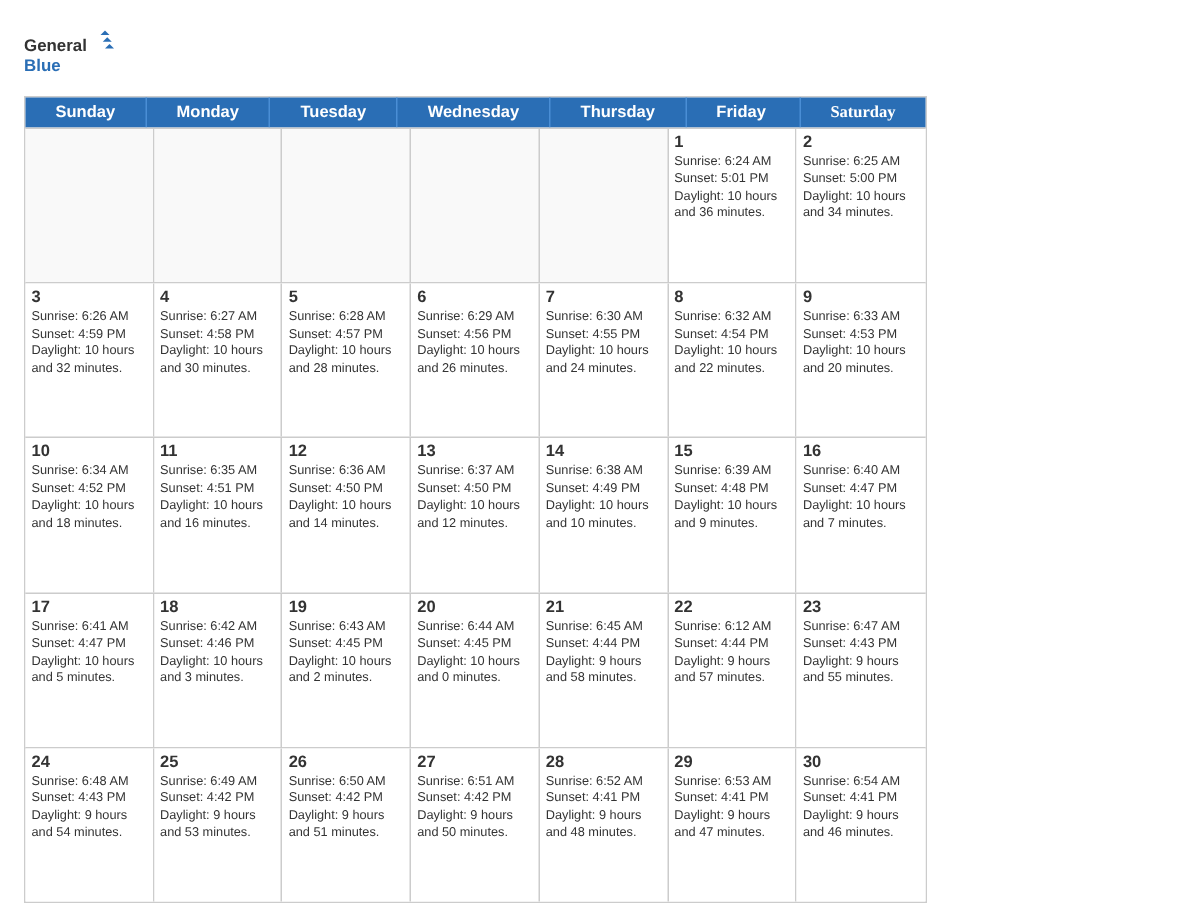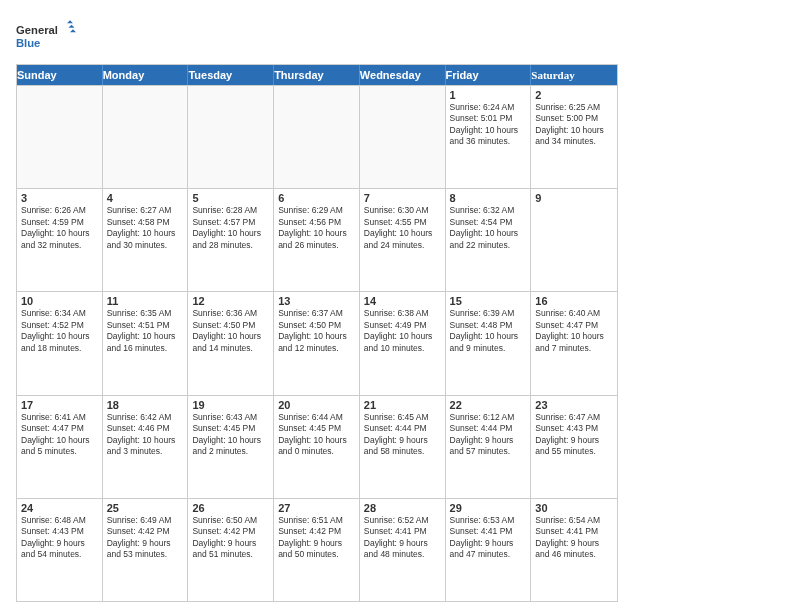--- a/index.html
+++ b/index.html
@@ -48,21 +48,21 @@
     }
     .cal-header-row {
       display: grid;
       grid-template-columns: repeat(7, 1fr);
       background: #2a6eb5;
     }
     .cal-header-cell {
       color: #fff;
       font-size: 11px;
       font-weight: bold;
-      padding: 4px 0;
+      padding: 4px 20px;
       text-align: left;
       border-right: 1px solid #4a8ed5;
     }
     .cal-header-cell:last-child { border-right: none; font-family: Liberation Serif, serif; }
     .cal-body {
       flex: 1;
       display: flex;
       flex-direction: column;
     }
     .cal-week {
@@ -113,22 +113,22 @@
       <div class="month-title"></div>
       <div class="location"></div>
     </div>
   </div>
 
   <div class="calendar">
     <div class="cal-header-row">
     <div class="cal-header-cell">Sunday</div>
         <div class="cal-header-cell">Monday</div>
         <div class="cal-header-cell">Tuesday</div>
+        <div class="cal-header-cell">Wednesday</div>
         <div class="cal-header-cell">Thursday</div>
-        <div class="cal-header-cell">Wednesday</div>
         <div class="cal-header-cell">Friday</div>
         <div class="cal-header-cell">Saturday</div>
       </div>
     <div class="cal-body">
     <div class="cal-week">
           <div class="cal-cell empty"></div>
           <div class="cal-cell empty"></div>
           <div class="cal-cell empty"></div>
           <div class="cal-cell empty"></div>
           <div class="cal-cell empty"></div>
@@ -177,20 +177,23 @@
 Daylight: 10 hours and 24 minutes.</div>
           </div>
           <div class="cal-cell">
             <span class="day-number">8</span>
             <div class="day-info">Sunrise: 6:32 AM
 Sunset: 4:54 PM
 Daylight: 10 hours and 22 minutes.</div>
           </div>
           <div class="cal-cell">
             <span class="day-number">9</span>
+            <div class="day-info">Sunrise: 6:33 AM
+Sunset: 4:53 PM
+Daylight: 10 hours and 20 minutes.</div>
           </div>
         </div>
         <div class="cal-week">
           <div class="cal-cell">
             <span class="day-number">10</span>
             <div class="day-info">Sunrise: 6:34 AM
 Sunset: 4:52 PM
 Daylight: 10 hours and 18 minutes.</div>
           </div>
           <div class="cal-cell">

